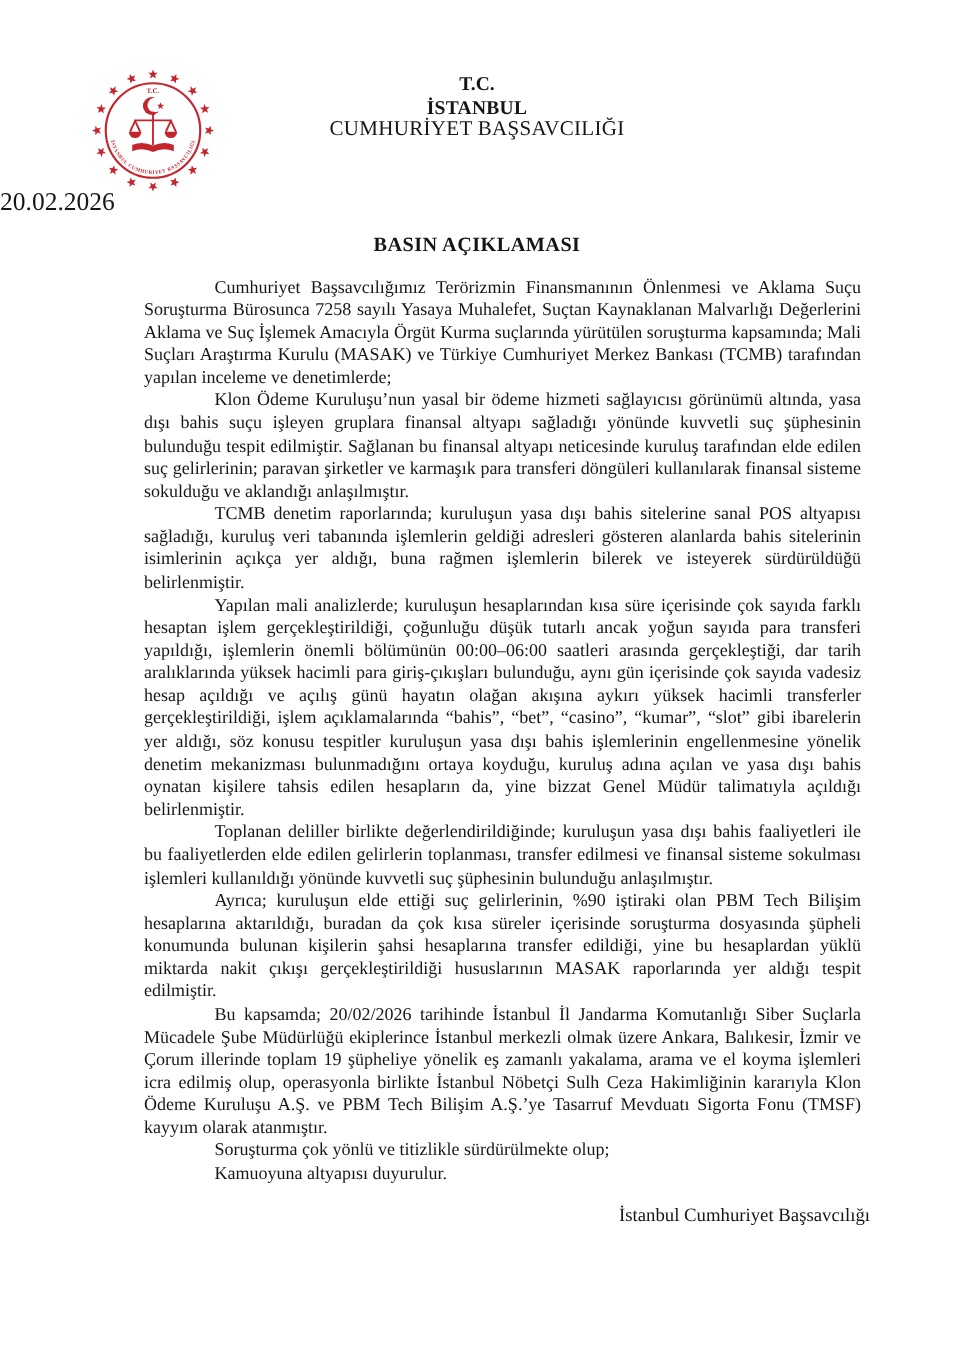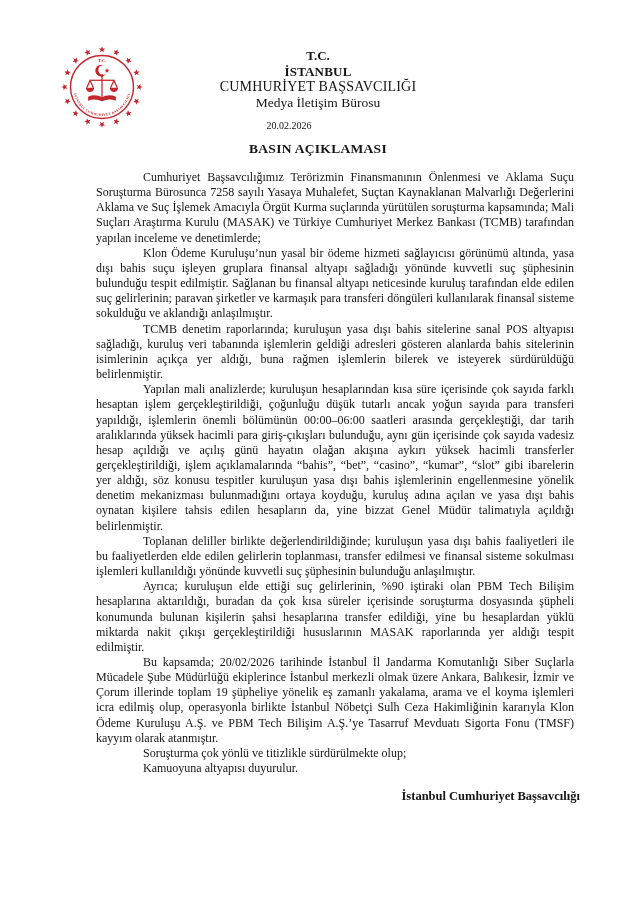--- a/index.html
+++ b/index.html
@@ -10,25 +10,25 @@
     font-family:"Liberation Serif", "DejaVu Serif", serif;
     color:#151515;
     overflow:hidden;
   }
   .emblem { position:absolute; left:60px; top:45px; width:84px; height:84px; }
   .letterhead-text { padding-top:48px; text-align:center; line-height:15.5px; }
   .lh1 { font-size:13px; font-weight:bold; }
   .lh2 { font-size:13px; font-weight:bold; letter-spacing:0.2px; }
   .lh3 { font-size:14px; font-weight:normal; letter-spacing:0.2px; }
   .lh4 { font-size:13.5px; }
-  .date-line { margin-top:10px; padding-right:58px; text-align:center; font-size:10px; }
+  .date-line { margin-top:30px; padding-right:58px; text-align:left; font-size:17px; }
   .doc-title { margin:10px 0 0 0; text-align:center; font-size:13.5px; font-weight:bold; letter-spacing:0.3px; }
   .doc-body { margin:13px 62px 0 96px; font-size:12px; line-height:15.15px; text-align:justify; }
   .doc-body p { margin:0; padding:0; text-indent:47px; }
-  .signature { margin-top:13px; padding-right:56px; text-align:right; font-size:12.5px; font-weight:bold; }
+  .signature { margin-top:13px; padding-right:56px; text-align:right; font-size:12.5px; font-weight:normal; }
 </style>
 </head>
 <body>
 
 <div class="page">
 
   <div class="emblem">
     <svg viewBox="0 0 100 100" width="84" height="84">
       <defs>
         <polygon id="st" points="0,-4 1,-1.37 3.8,-1.24 1.62,0.53 2.35,3.24 0,1.7 -2.35,3.24 -1.62,0.53 -3.8,-1.24 -1,-1.37"></polygon>
@@ -72,21 +72,20 @@
       <text font-size="4" font-weight="bold" fill="#c4262d" font-family="Liberation Serif, serif" letter-spacing="0.4">
         <textPath href="#ringpath" startOffset="50%" text-anchor="middle">İSTANBUL CUMHURİYET BAŞSAVCILIĞI</textPath>
       </text>
     </svg>
   </div>
 
   <header class="letterhead-text">
     <div class="lh1">T.C.</div>
     <div class="lh2">İSTANBUL</div>
     <div class="lh3">CUMHURİYET BAŞSAVCILIĞI</div>
-    <div class="lh4">Medya İletişim Bürosu</div>
   </header>
 
   <div class="date-line">20.02.2026</div>
 
   <h1 class="doc-title">BASIN AÇIKLAMASI</h1>
 
   <main class="doc-body">
     <p>Cumhuriyet Başsavcılığımız Terörizmin Finansmanının Önlenmesi ve Aklama Suçu Soruşturma Bürosunca 7258 sayılı Yasaya Muhalefet, Suçtan Kaynaklanan Malvarlığı Değerlerini Aklama ve Suç İşlemek Amacıyla Örgüt Kurma suçlarında yürütülen soruşturma kapsamında; Mali Suçları Araştırma Kurulu (MASAK) ve Türkiye Cumhuriyet Merkez Bankası (TCMB) tarafından yapılan inceleme ve denetimlerde;</p>
     <p>Klon Ödeme Kuruluşu’nun yasal bir ödeme hizmeti sağlayıcısı görünümü altında, yasa dışı bahis suçu işleyen gruplara finansal altyapı sağladığı yönünde kuvvetli suç şüphesinin bulunduğu tespit edilmiştir. Sağlanan bu finansal altyapı neticesinde kuruluş tarafından elde edilen suç gelirlerinin; paravan şirketler ve karmaşık para transferi döngüleri kullanılarak finansal sisteme sokulduğu ve aklandığı anlaşılmıştır.</p>
     <p>TCMB denetim raporlarında; kuruluşun yasa dışı bahis sitelerine sanal POS altyapısı sağladığı, kuruluş veri tabanında işlemlerin geldiği adresleri gösteren alanlarda bahis sitelerinin isimlerinin açıkça yer aldığı, buna rağmen işlemlerin bilerek ve isteyerek sürdürüldüğü belirlenmiştir.</p>

